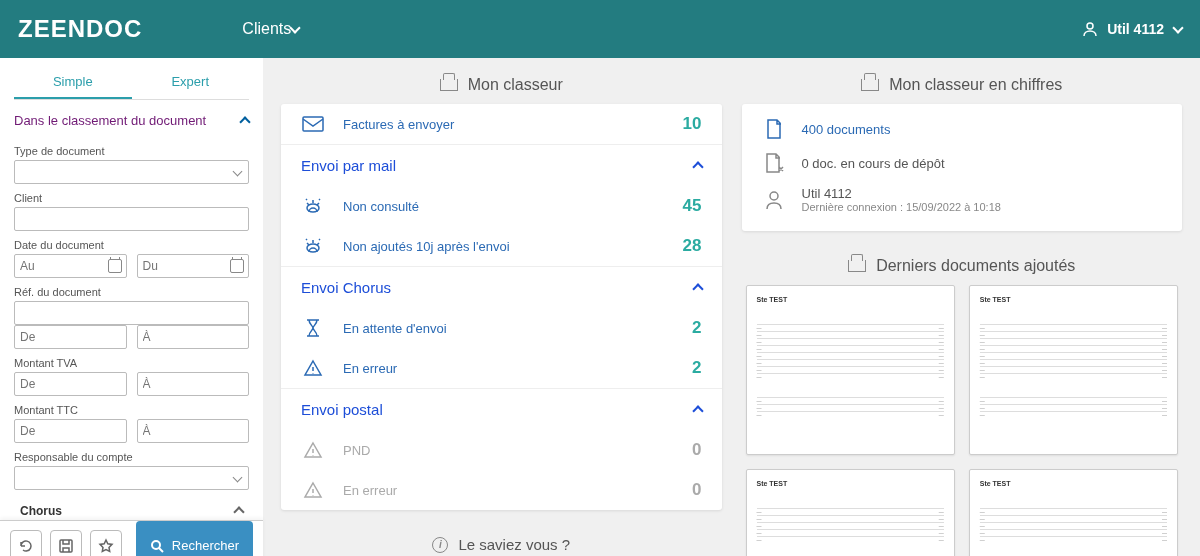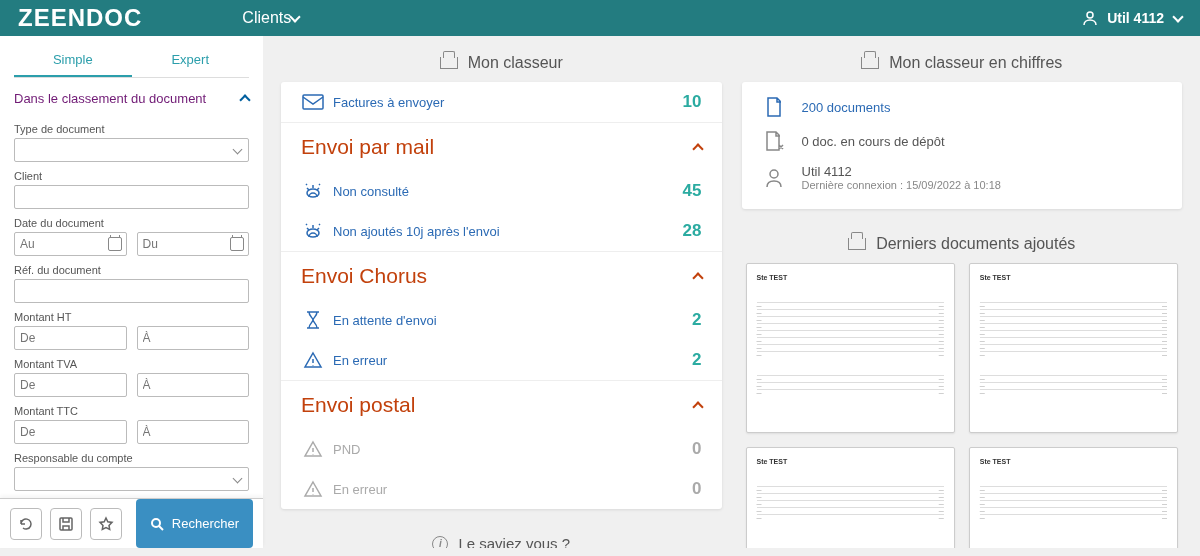--- a/index.html
+++ b/index.html
@@ -1,19 +1,19 @@
 <!DOCTYPE html>
 <html><head>
 <meta charset="utf-8">
 <style>
 * { box-sizing: border-box; margin: 0; padding: 0; font-family: Arial, Helvetica, sans-serif; }
 body { background: #f0f0f0; width: 1200px; height: 556px; overflow: hidden; }
 
 
-.header { background: #237c80; height: 36px; display: flex; align-items: center; color: #fff; padding: 0 18px; }
+.header { background: #237c80; height: 58px; display: flex; align-items: center; color: #fff; padding: 0 18px; }
 .logo { font-size: 24px; font-weight: 700; letter-spacing: 1px; display: flex; align-items: center; gap: 1px; }
 .nav-item { margin-left: 100px; font-size: 16px; display: flex; align-items: center; cursor: pointer; }
 .spacer { flex: 1; }
 .user { display: flex; align-items: center; gap: 10px; font-size: 14px; font-weight: 600; cursor: pointer; }
 
 .chev { display: inline-block; width: 8px; height: 8px; border-right: 2px solid currentColor; border-bottom: 2px solid currentColor; transform: rotate(45deg); margin-bottom: 3px; }
 .chev-up { transform: rotate(-135deg); margin-top: 6px; }
 
 
 .main { display: flex; height: calc(556px - 44px); }
@@ -47,22 +47,22 @@
 .search-btn { margin-left: auto; height: 49px; padding: 0 14px; background: #3a8fc2; color: #fff; border: none; border-radius: 4px; font-size: 13px; display: flex; align-items: center; gap: 8px; cursor: pointer; }
 
 
 .cols { display: flex; gap: 20px; }
 .col { flex: 1; }
 .panel { background: #fff; border-radius: 3px; box-shadow: 0 1px 3px rgba(0,0,0,0.1); margin-bottom: 18px; }
 .panel-title { text-align: center; font-size: 16px; color: #555; padding: 8px 0 10px; display: flex; align-items: center; justify-content: center; gap: 10px; }
 .inbox-icon { display: inline-block; width: 18px; height: 12px; border: 1.5px solid #888; border-top: none; position: relative; }
 .inbox-icon::before { content: ''; position: absolute; top: -6px; left: 2px; right: 2px; height: 6px; border: 1.5px solid #888; border-bottom: none; border-radius: 2px 2px 0 0; }
 
-.item-row { display: flex; align-items: center; padding: 10px 20px; gap: 8px; }
-.item-row.group { font-size: 21px; color: #c2410c; border-top: 1px solid #eee; justify-content: space-between; padding: 12px 20px; cursor: pointer; }
+.item-row { display: flex; align-items: center; padding: 10px 20px; gap: 18px; }
+.item-row.group { font-size: 15px; color: #1d4ed8; border-top: 1px solid #eee; justify-content: space-between; padding: 12px 20px; cursor: pointer; }
 .item-icon { width: 24px; display: flex; justify-content: center; color: #2b6ab4; }
 .item-icon.gray { color: #aaa; }
 .item-label { flex: 1; font-size: 13px; color: #2b6ab4; }
 .item-label.gray { color: #aaa; }
 .item-value { font-size: 17px; font-weight: 600; color: #2baba1; min-width: 30px; text-align: right; }
 .item-value.gray { color: #aaa; }
 
 .info-row { display: flex; align-items: center; padding: 6px 20px; gap: 16px; font-size: 13px; color: #555; }
 .info-row .link { color: #2b6ab4; cursor: pointer; }
 .info-icon { width: 24px; display: flex; justify-content: center; color: #888; }
@@ -119,21 +119,20 @@
 
       <div class="label">Date du document</div>
       <div class="row2">
         <div class="date-wrap"><input class="field" placeholder="Au" style=""></div>
         <div class="date-wrap"><input class="field" placeholder="Du" style=""></div>
       </div>
 
       <div class="label">Réf. du document</div>
       <input class="field" style="">
 
-      <div class="label">Montant HT</div>
       <div class="row2">
         <input class="field" placeholder="De" style="">
         <input class="field" placeholder="À" style="">
       </div>
 
       <div class="label">Montant TVA</div>
       <div class="row2">
         <input class="field" placeholder="De" style="">
         <input class="field" placeholder="À" style="">
       </div>
@@ -285,21 +284,21 @@
           <span class="inbox-icon"></span>
           <span>Mon classeur en chiffres</span>
         </div>
         <div class="panel" style="padding:8px 0 12px;">
           <div class="info-row">
             <span class="info-icon">
               <svg width="18" height="22" viewBox="0 0 18 22" fill="none" stroke="#2b6ab4" stroke-width="1.5">
                   <path d="M3 2h9l3 3v15H3zM12 2v4h4"></path>
                 </svg>
             </span>
-            <span class="link">200 documents</span>
+            <span class="link">400 documents</span>
           </div>
           <div class="info-row">
             <span class="info-icon">
               <svg width="20" height="22" viewBox="0 0 20 22" fill="none" stroke="#888" stroke-width="1.5">
                   <path d="M3 2h9l3 3v15H3zM12 2v4h4M15 15l4 4M19 15l-4 4"></path>
                 </svg>
             </span>
             <span>0 doc. en cours de dépôt</span>
           </div>
           <div class="info-row">

